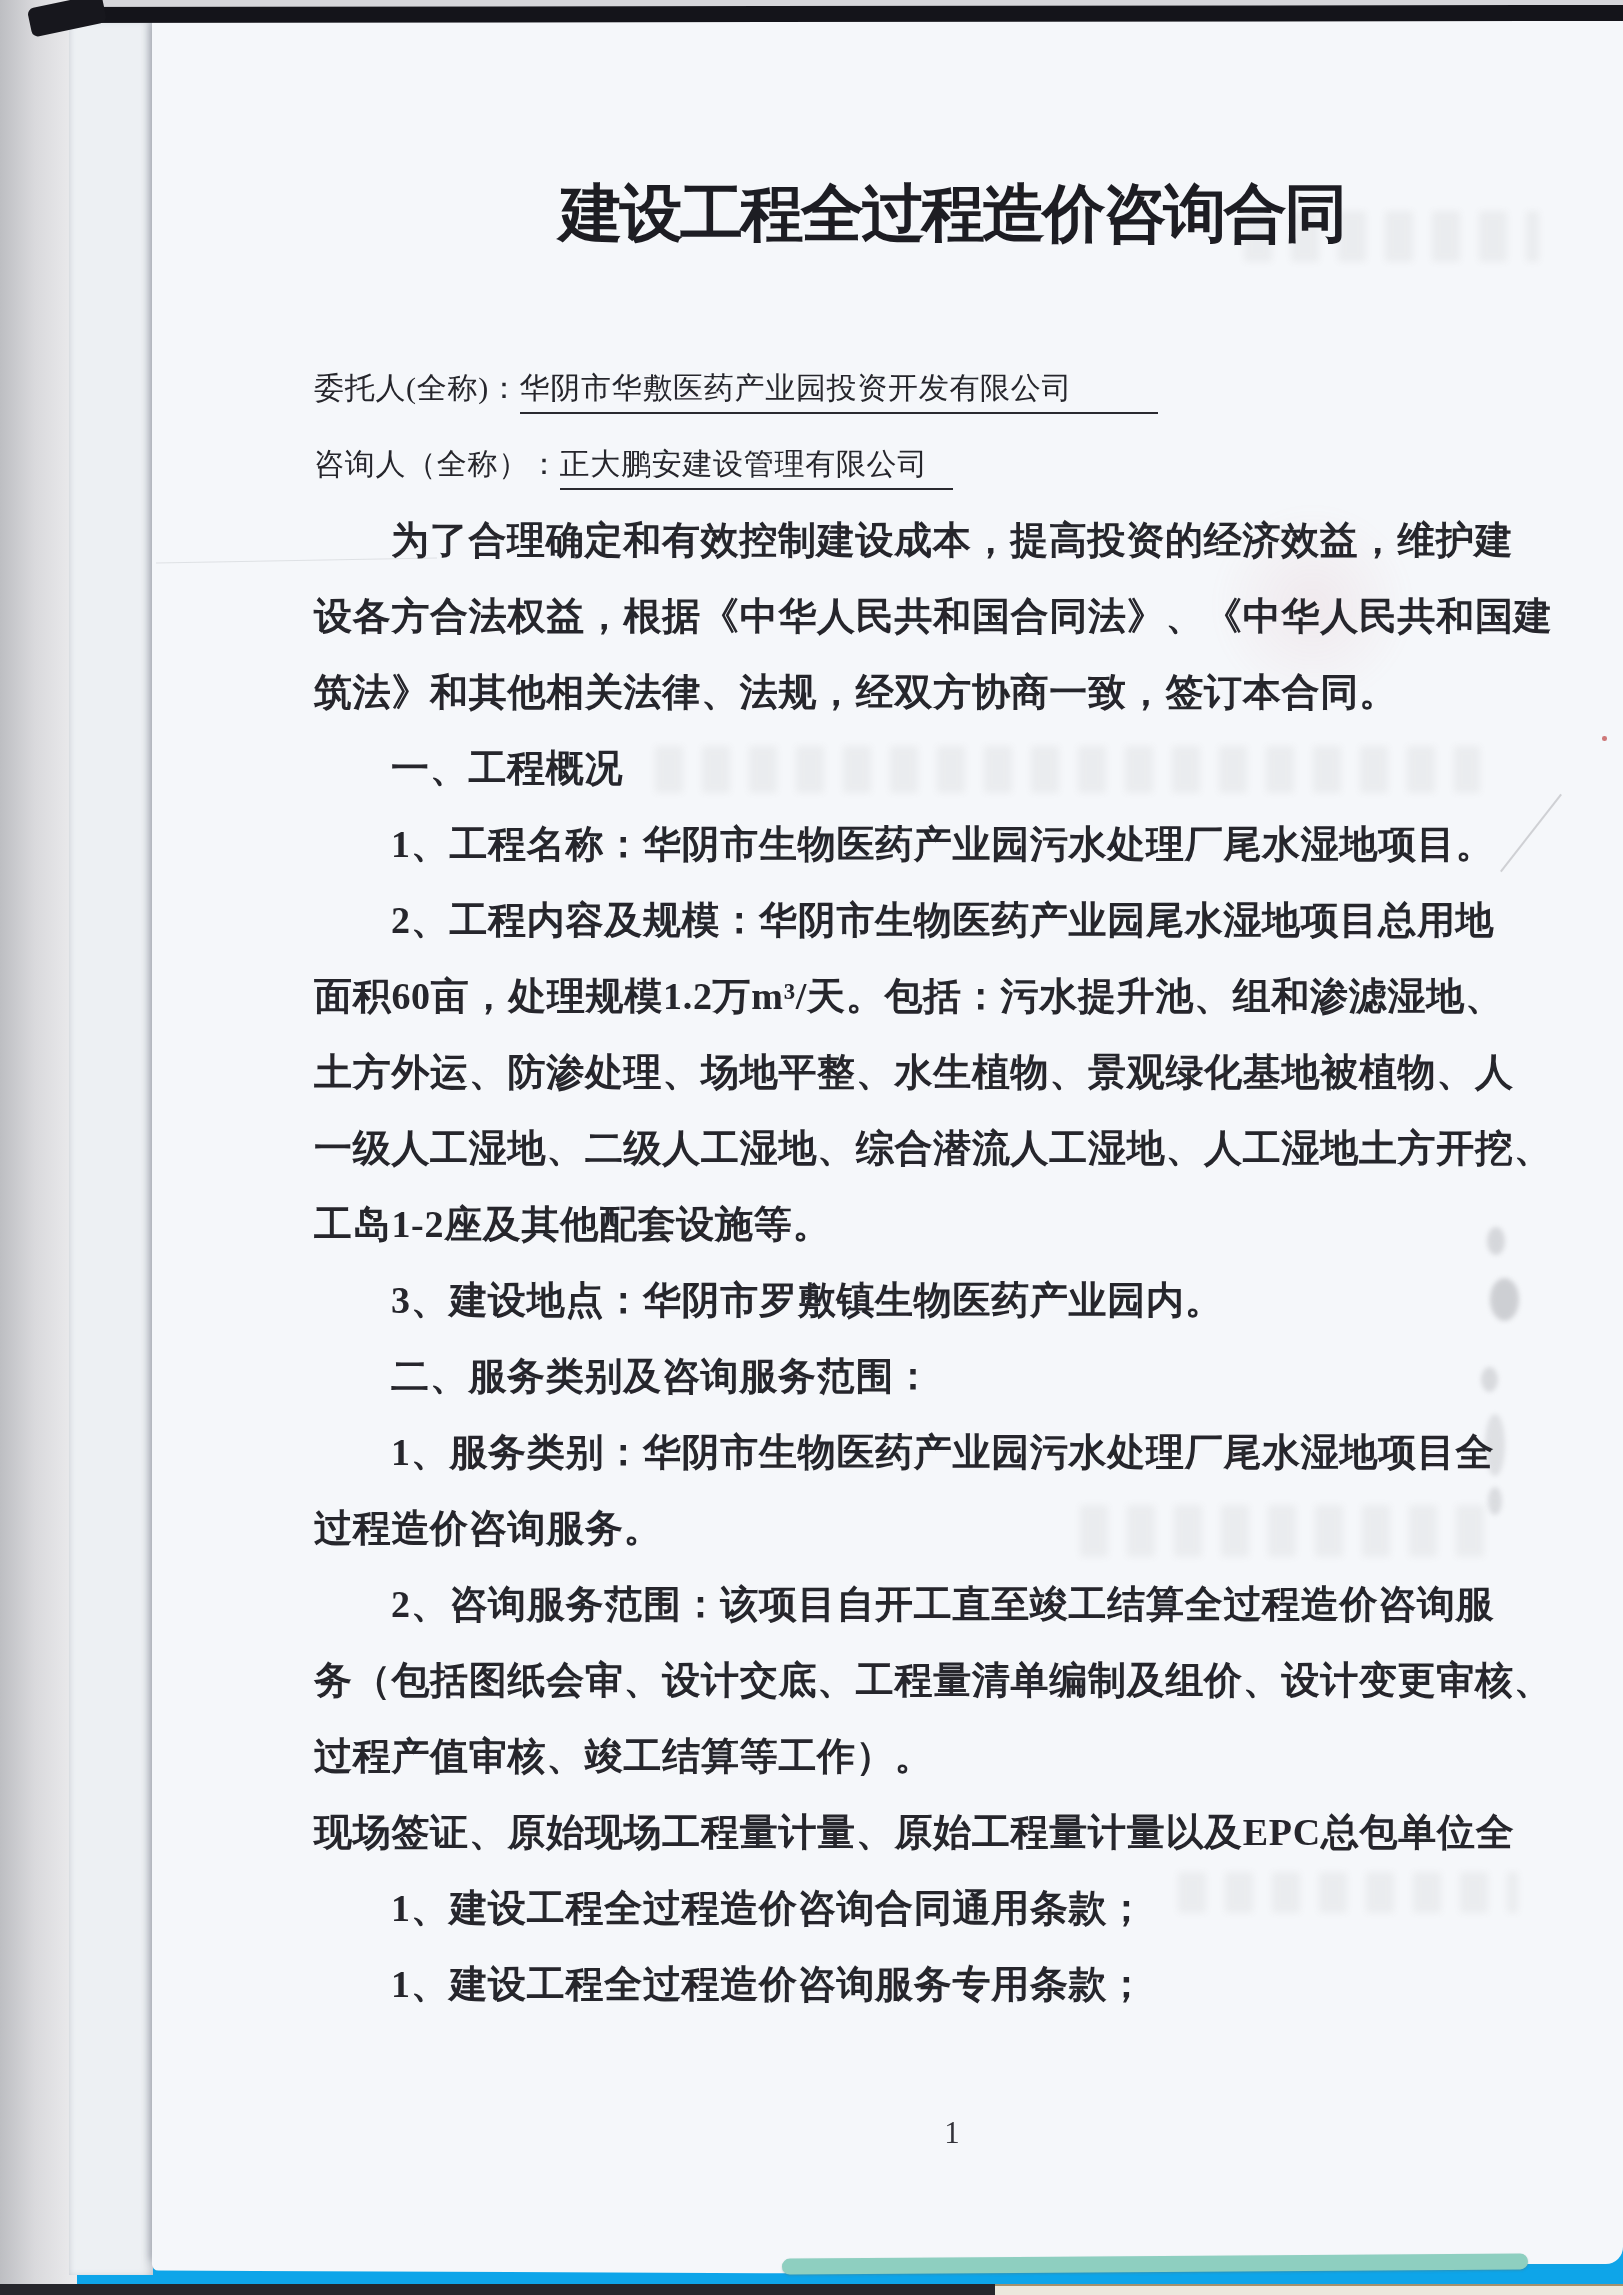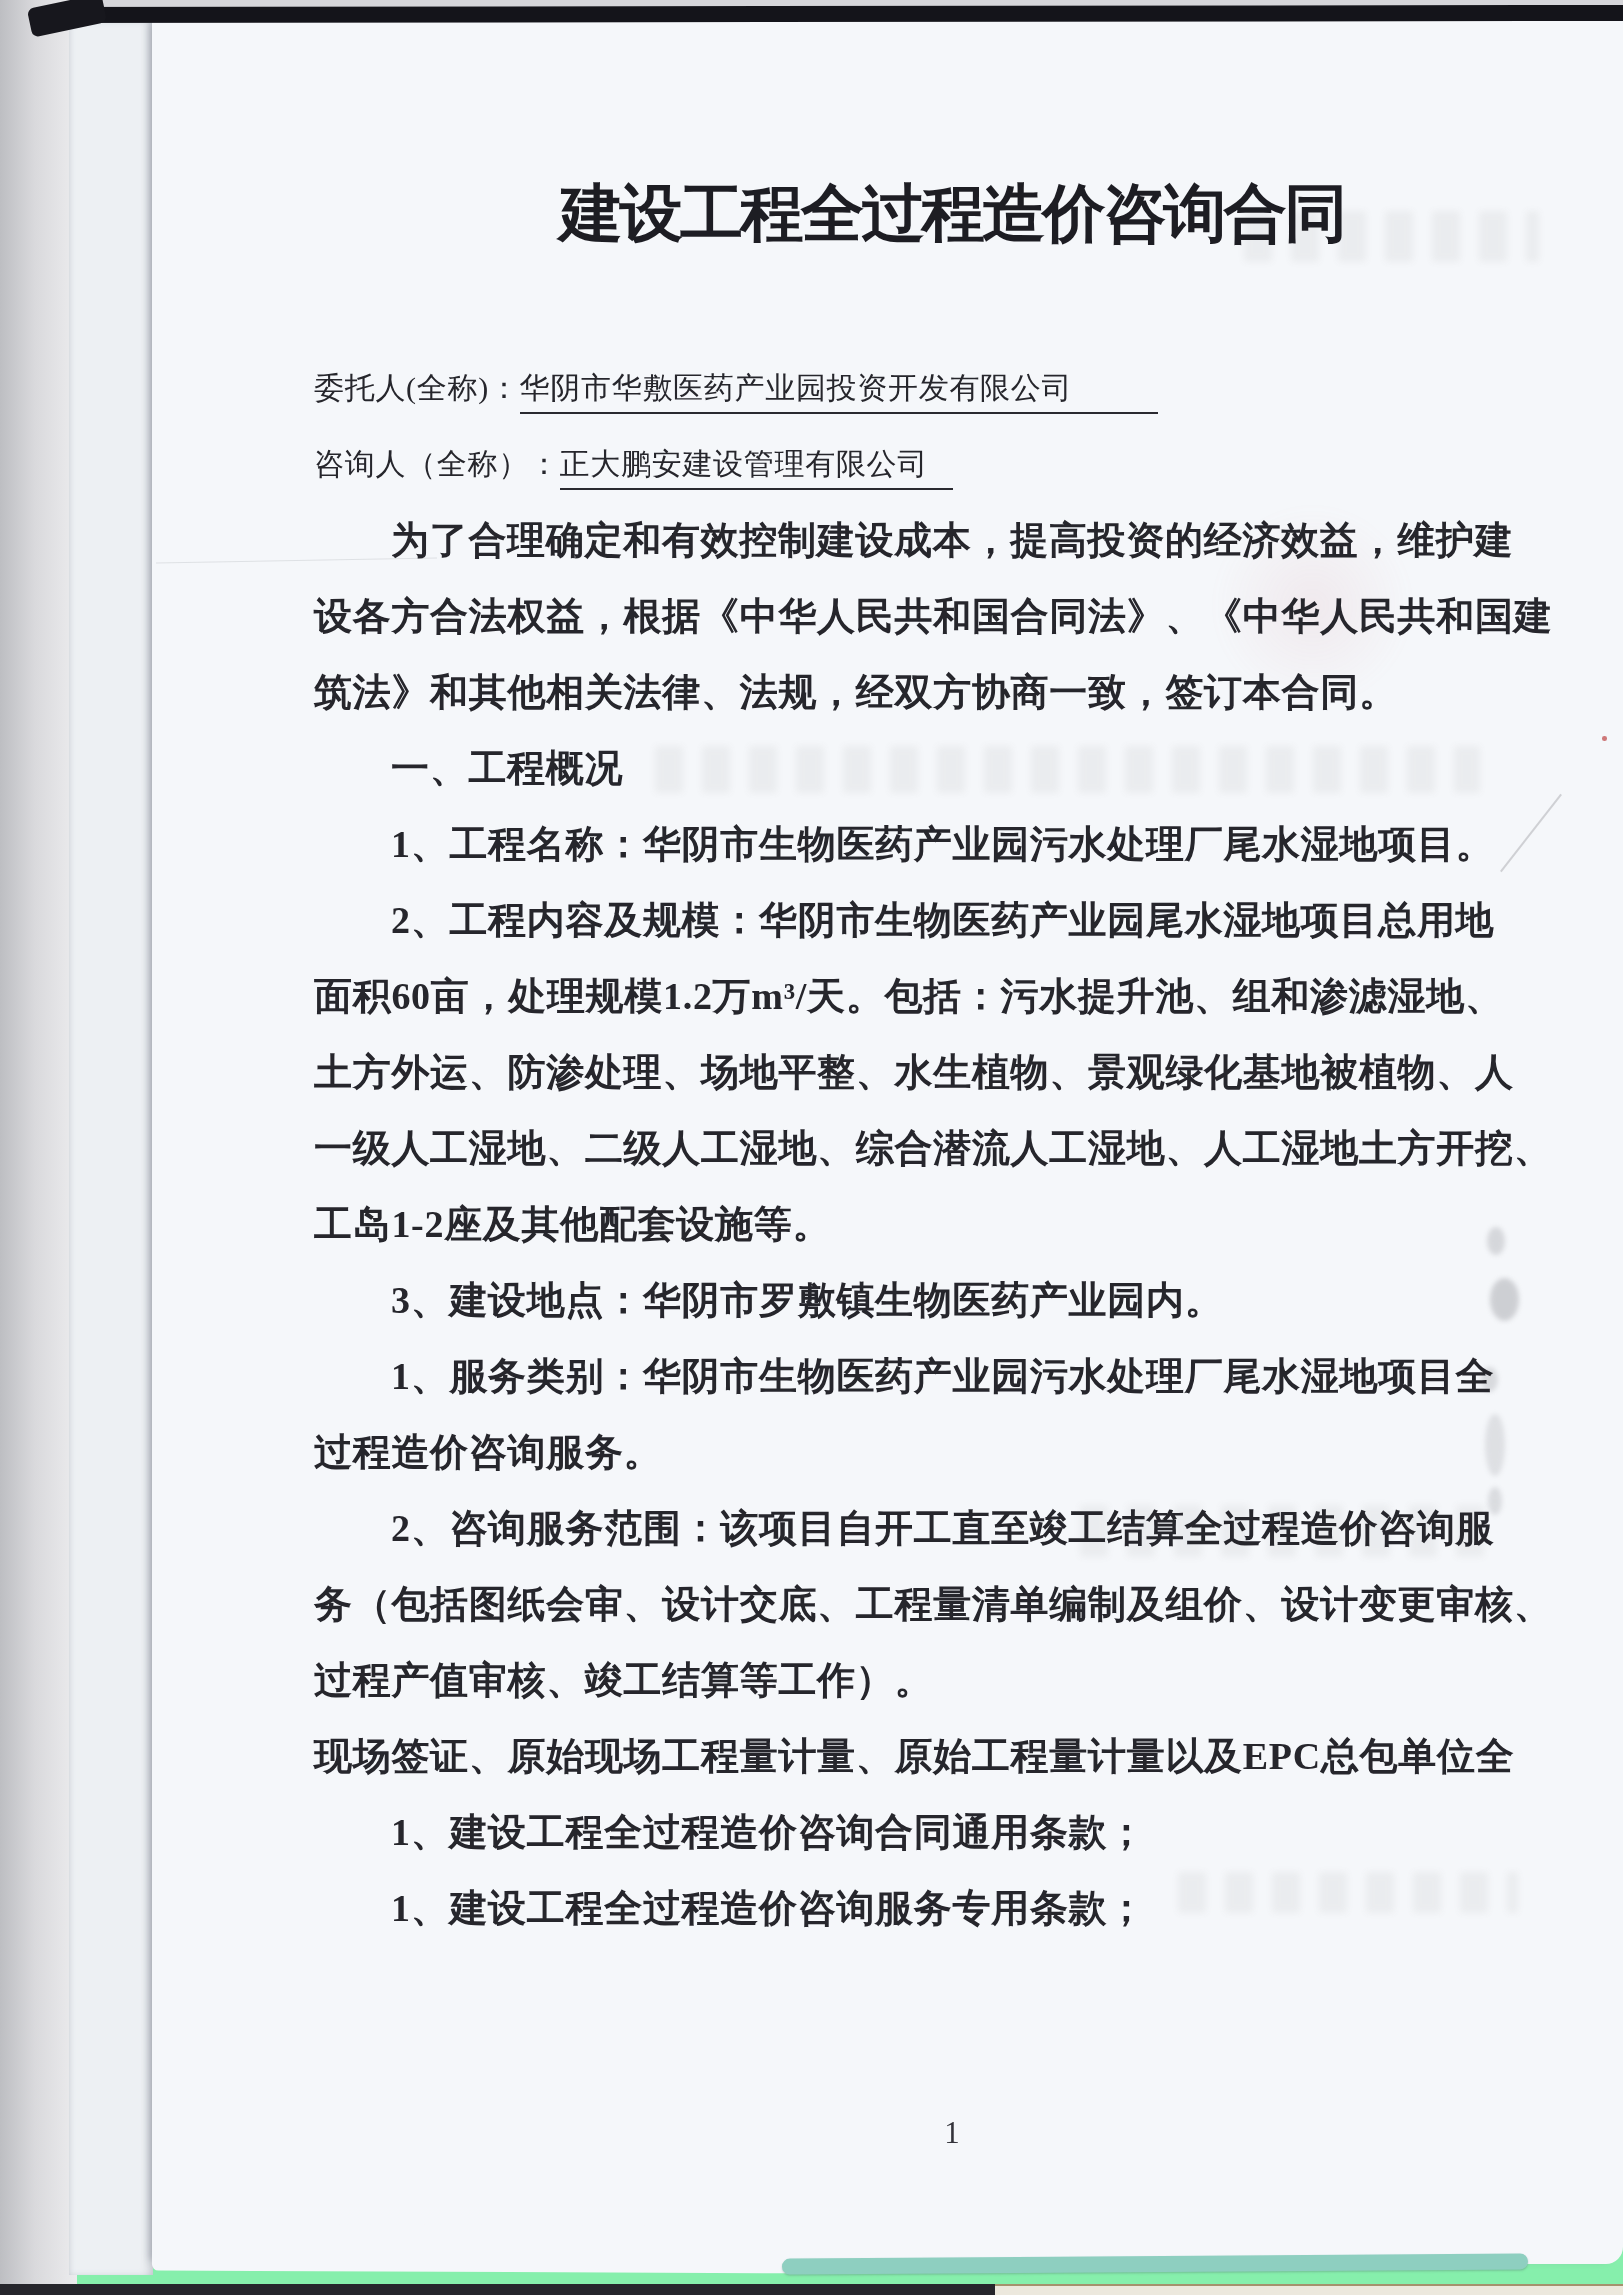--- a/index.html
+++ b/index.html
@@ -1,18 +1,18 @@
 <!DOCTYPE html>
 <html style="font-size:10.5px"><head>
 <meta charset="utf-8">
 <style>
   html,body{margin:0;padding:0;background:#9a9a9e;}
   .scan{
     position:relative; width:1623px; height:2295px; overflow:hidden;
-    background:#86efac;
+    background:#0ea5e9;
     font-family:"Liberation Serif","DejaVu Serif",serif;
   }
   
   .top-bed{position:absolute;left:0;top:0;width:1623px;height:6.5px;background:#d6d6da;}
   .bed{position:absolute;left:0;top:0;width:77px;height:2295px;
        background:linear-gradient(90deg,#bdbec2 0%,#d9d9dc 45%,#ececee 100%);}
   .top-band{position:absolute;left:34px;top:5.9px;width:1591px;height:15.7px;background:#14141a;
             border-radius:9.2px 0 0 9.2px;transform:rotate(-0.08deg);}
   .corner-wedge{position:absolute;left:29px;top:1.3px;width:76px;height:29px;background:#17171d;
             transform:rotate(-12deg);border-radius:6.5px;}
@@ -105,20 +105,21 @@
         <div class="content-line">设各方合法权益，根据《中华人民共和国合同法》、《中华人民共和国建</div>
         <div class="content-line">筑法》和其他相关法律、法规，经双方协商一致，签订本合同。</div>
         <div class="content-line indent">一、工程概况</div>
         <div class="content-line indent">1、工程名称：华阴市生物医药产业园污水处理厂尾水湿地项目。</div>
         <div class="content-line indent">2、工程内容及规模：华阴市生物医药产业园尾水湿地项目总用地</div>
         <div class="content-line">面积60亩，处理规模1.2万m³/天。包括：污水提升池、组和渗滤湿地、</div>
         <div class="content-line">土方外运、防渗处理、场地平整、水生植物、景观绿化基地被植物、人</div>
         <div class="content-line">一级人工湿地、二级人工湿地、综合潜流人工湿地、人工湿地土方开挖、</div>
         <div class="content-line">工岛1-2座及其他配套设施等。</div>
         <div class="content-line indent">3、建设地点：华阴市罗敷镇生物医药产业园内。</div>
+        <div class="content-line indent">二、服务类别及咨询服务范围：</div>
         <div class="content-line indent">1、服务类别：华阴市生物医药产业园污水处理厂尾水湿地项目全</div>
         <div class="content-line">过程造价咨询服务。</div>
         <div class="content-line indent">2、咨询服务范围：该项目自开工直至竣工结算全过程造价咨询服</div>
         <div class="content-line">务（包括图纸会审、设计交底、工程量清单编制及组价、设计变更审核、</div>
         <div class="content-line">过程产值审核、竣工结算等工作）。</div>
         <div class="content-line">现场签证、原始现场工程量计量、原始工程量计量以及EPC总包单位全</div>
         <div class="content-line indent">1、建设工程全过程造价咨询合同通用条款；</div>
         <div class="content-line indent">1、建设工程全过程造价咨询服务专用条款；</div>
       </div>
   </div>

